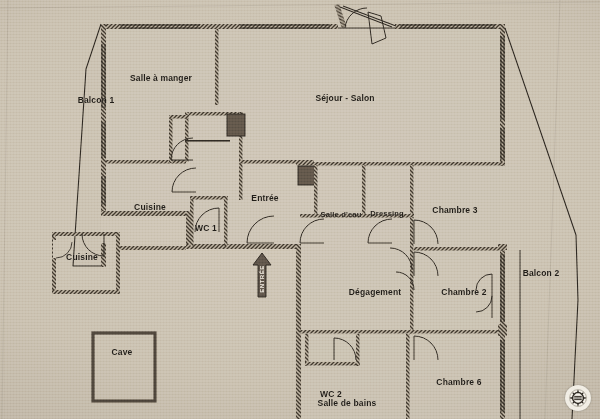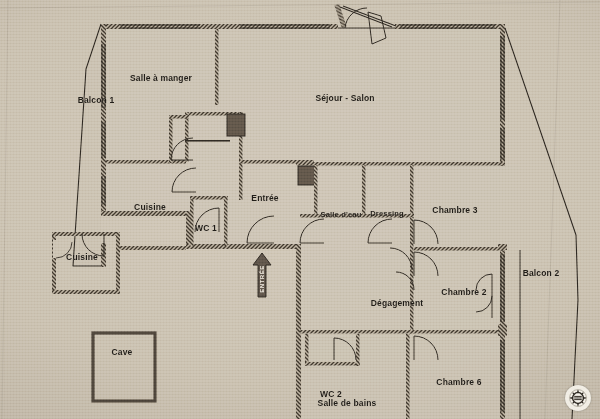--- a/index.html
+++ b/index.html
@@ -287,21 +287,21 @@
   <div class="room-label" style="left:161px; top:78px;">Salle à manger</div>
   <div class="room-label" style="left:345px; top:98px;">Séjour - Salon</div>
   <div class="room-label" style="left:150px; top:207px;">Cuisine</div>
   <div class="room-label" style="left:206px; top:228px;text-align:right;">WC 1</div>
   <div class="room-label" style="left:265px; top:198px;">Entrée</div>
   <div class="room-label sm" style="left:341px; top:190px;">Salle d'eau</div>
   <div class="room-label sm" style="left:387px; top:189px;">Dressing</div>
   <div class="room-label" style="left:455px; top:210px;">Chambre 3</div>
   <div class="room-label" style="left:541px; top:273px;">Balcon 2</div>
   <div class="room-label" style="left:82px;  top:257px;">Cuisine</div>
-  <div class="room-label" style="left:375px; top:303px;margin-left:22px;">Dégagement</div>
+  <div class="room-label" style="left:375px; top:292px;">Dégagement</div>
   <div class="room-label" style="left:464px; top:292px;">Chambre 2</div>
   <div class="room-label" style="left:331px; top:346px;margin-top:48px;">WC 2</div>
   <div class="room-label" style="left:122px; top:352px;">Cave</div>
   <div class="room-label" style="left:347px; top:403px;">Salle de bains</div>
   <div class="room-label" style="left:459px; top:382px;">Chambre 6</div>
 
   <div id="entry-arrow">
     <svg class="arrow-shape" viewBox="0 0 20 46">
       <path d="M10,1 L19,13 L14,13 L14,45 L6,45 L6,13 L1,13 Z" fill="#5a5046" stroke="#2b2620" stroke-width="1"></path>
     </svg>

